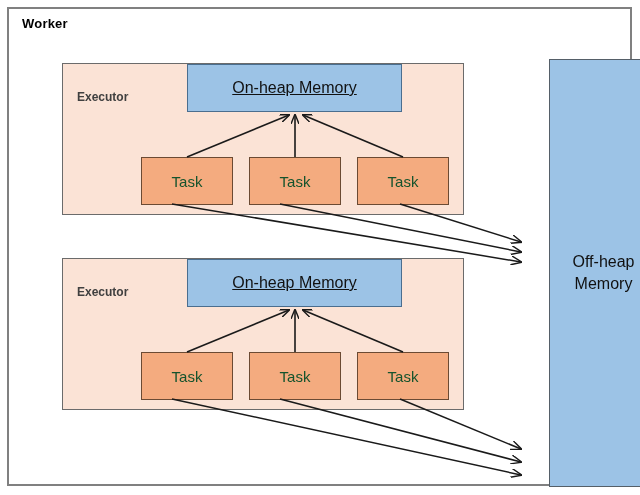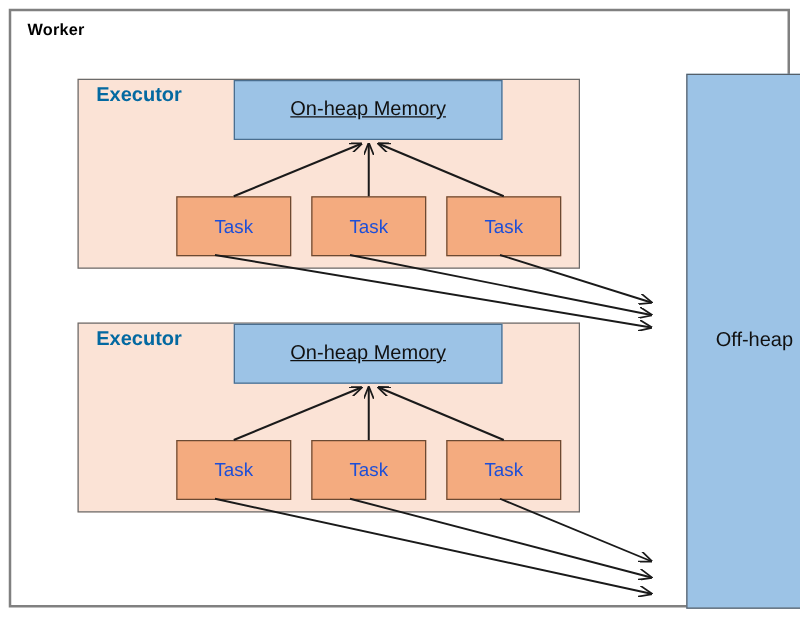--- a/index.html
+++ b/index.html
@@ -42,24 +42,24 @@
     height: 152px;
     background: #FBE3D6;
     border: 1.5px solid #6b6b6b;
     box-sizing: border-box;
   }
   .executor-1 { left: 62px; top: 63px; }
   .executor-2 { left: 62px; top: 258px; }
   .executor-title {
     position: absolute;
     left: 14px;
-    top: 4px;
-    font-size: 16px;
+    top: 26px;
+    font-size: 12px;
     font-weight: bold;
-    color: #0369a1;
+    color: #404040;
   }
   .onheap {
     position: absolute;
     left: 124px;
     top: 0px;
     width: 215px;
     height: 48px;
     background: #9CC3E6;
     border: 1.5px solid #4a6e8f;
     box-sizing: border-box;
@@ -74,21 +74,21 @@
     position: absolute;
     width: 92px;
     height: 48px;
     background: #F4AB7F;
     border: 1.5px solid #6b4a33;
     box-sizing: border-box;
     display: flex;
     align-items: center;
     justify-content: center;
     font-size: 15px;
-    color: #1d4ed8;
+    color: #14532d;
   }
   .task-a { left: 78px; top: 93px; }
   .task-b { left: 186px; top: 93px; }
   .task-c { left: 294px; top: 93px; }
   .offheap {
     position: absolute;
     left: 523px;
     top: 59px;
     width: 109px;
     height: 428px;
@@ -163,20 +163,21 @@
       </defs>
       <line x1="124" y1="93" x2="226" y2="51" stroke="#1a1a1a" stroke-width="1.6" marker-end="url(#ah2)"></line>
       <line x1="232" y1="93" x2="232" y2="51" stroke="#1a1a1a" stroke-width="1.6" marker-end="url(#ah2)"></line>
       <line x1="340" y1="93" x2="240" y2="51" stroke="#1a1a1a" stroke-width="1.6" marker-end="url(#ah2)"></line>
     </svg>
   </div>
 
   <div class="offheap">
     <div class="offheap-label">
       <span>Off-heap</span>
+      <span>Memory</span>
     </div>
   </div>
 
   <svg class="overlay" viewBox="0 0 640 495">
     <defs>
       <marker id="ahL" markerWidth="11" markerHeight="9" refX="10" refY="4.5" orient="auto" markerUnits="userSpaceOnUse">
         <path d="M0,0 L11,4.5 L0,9" fill="none" stroke="#1a1a1a" stroke-width="1.4"></path>
       </marker>
     </defs>
 

